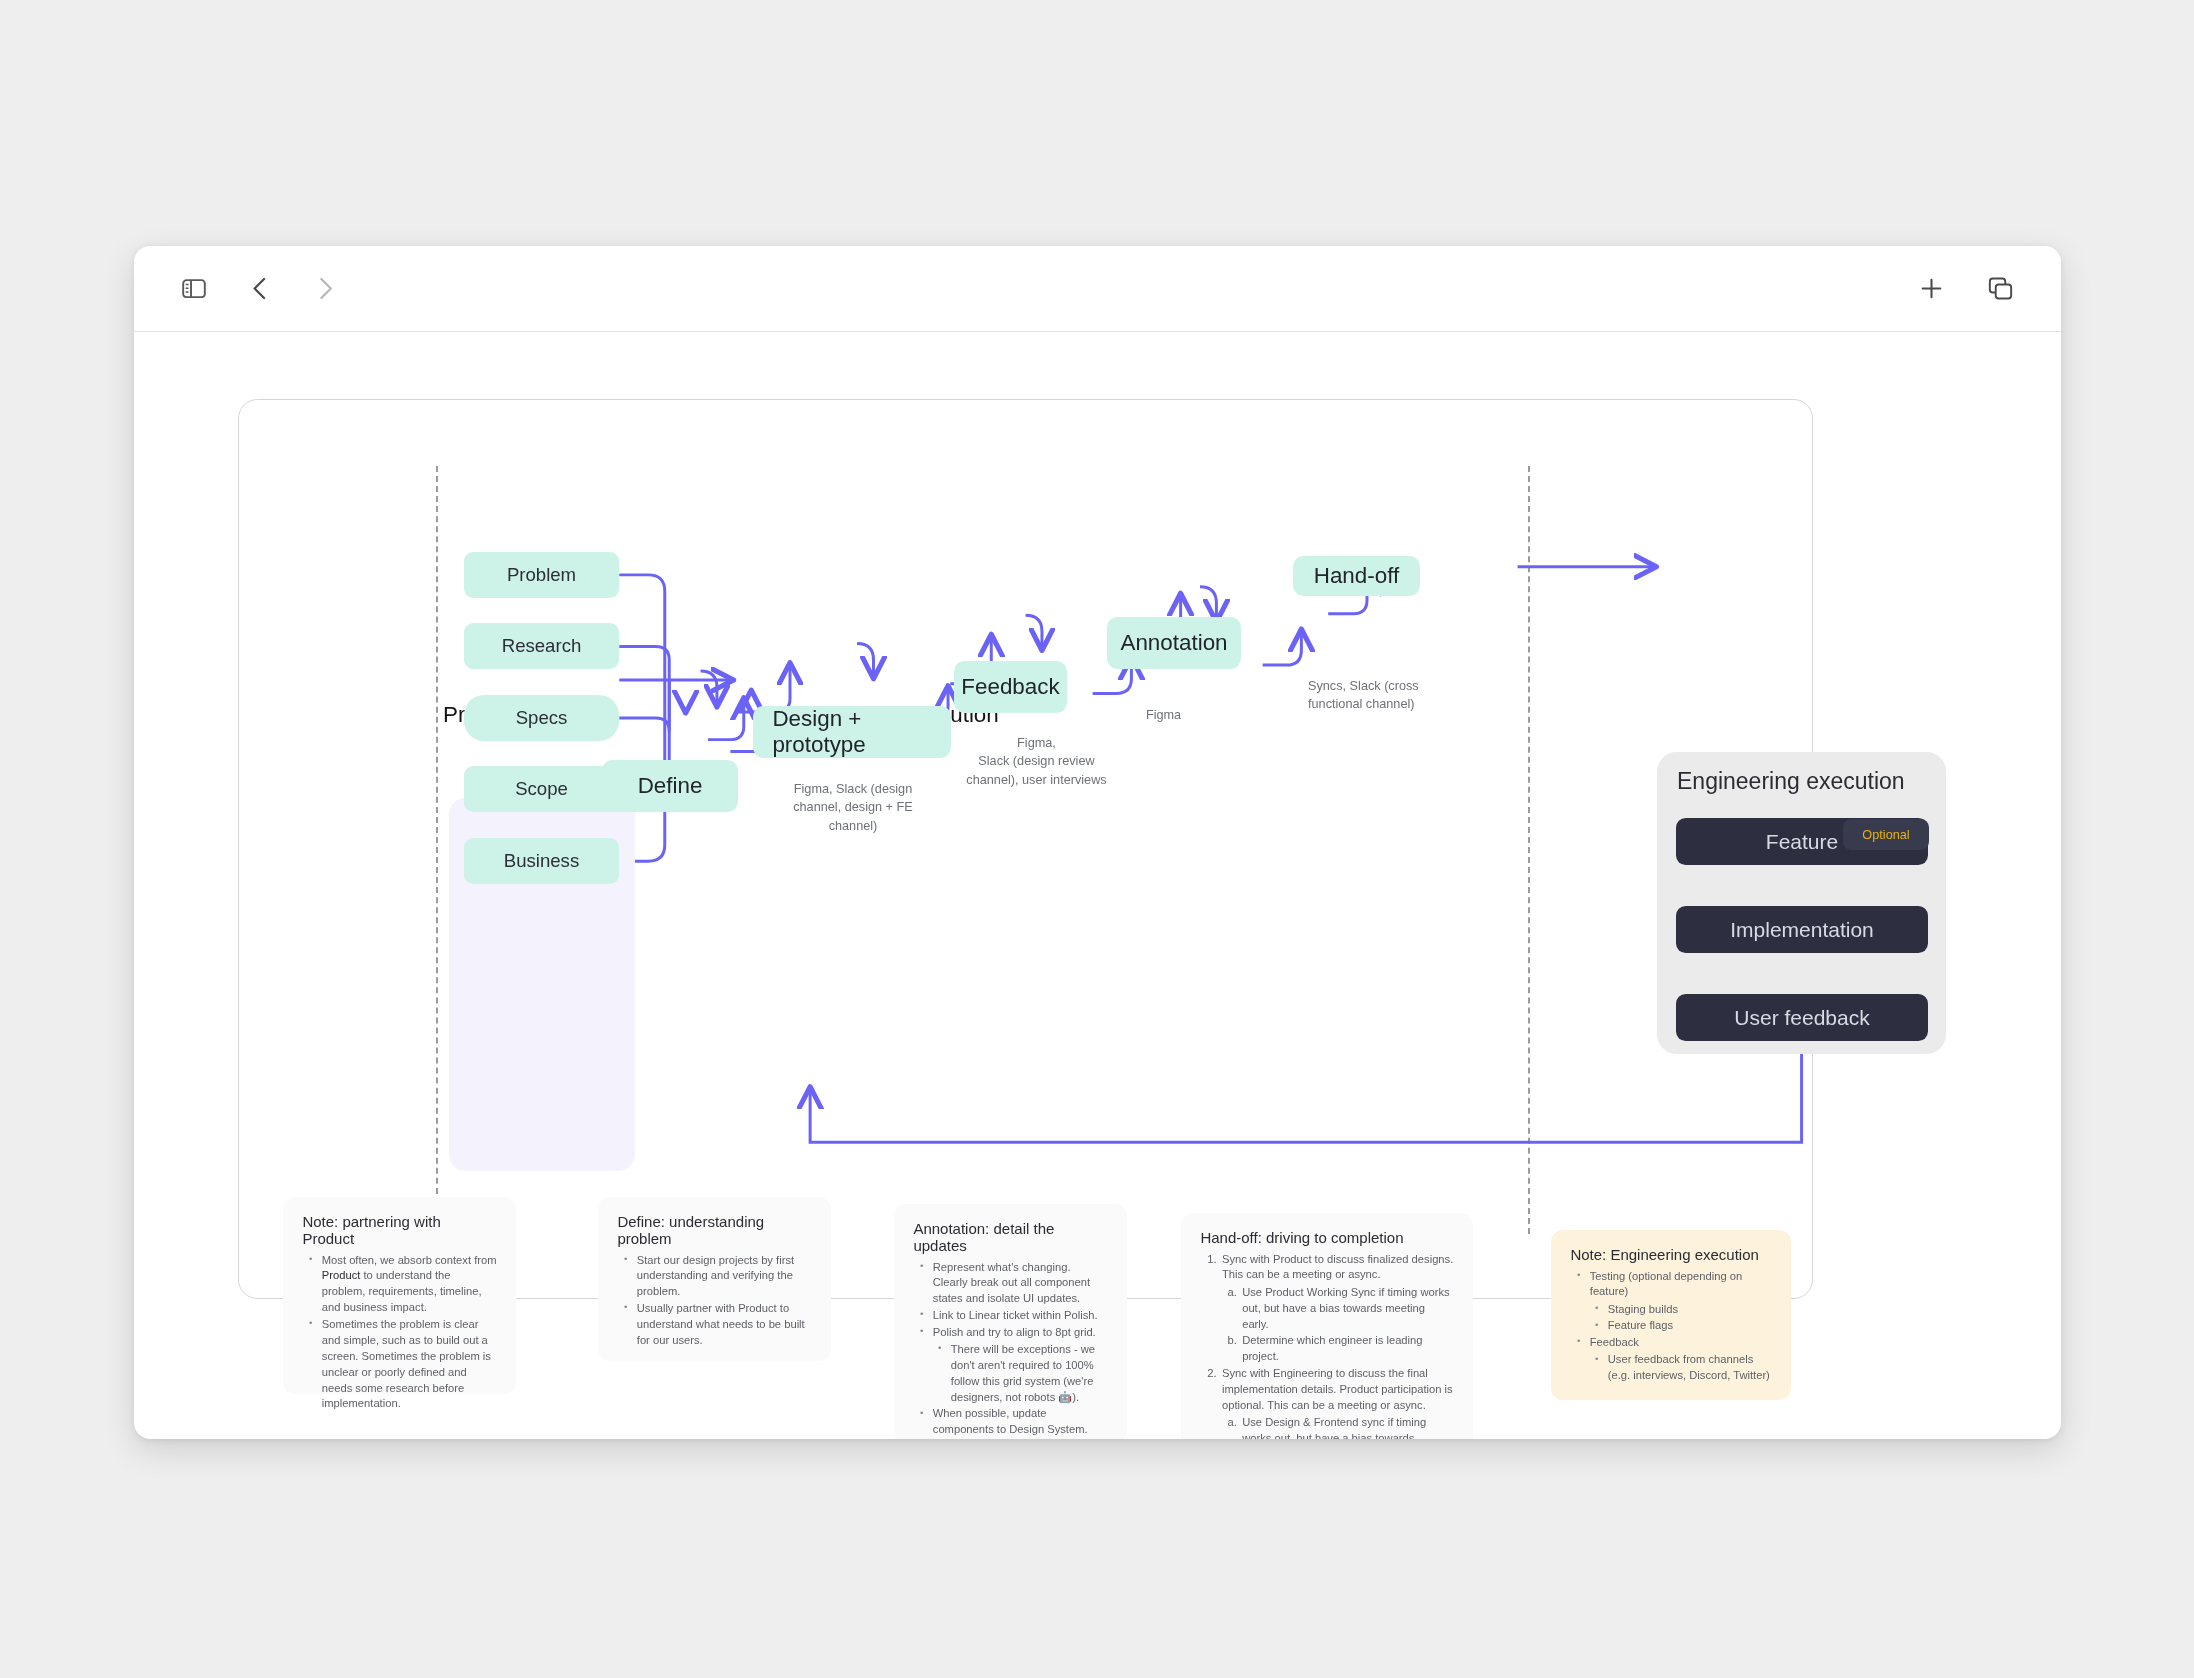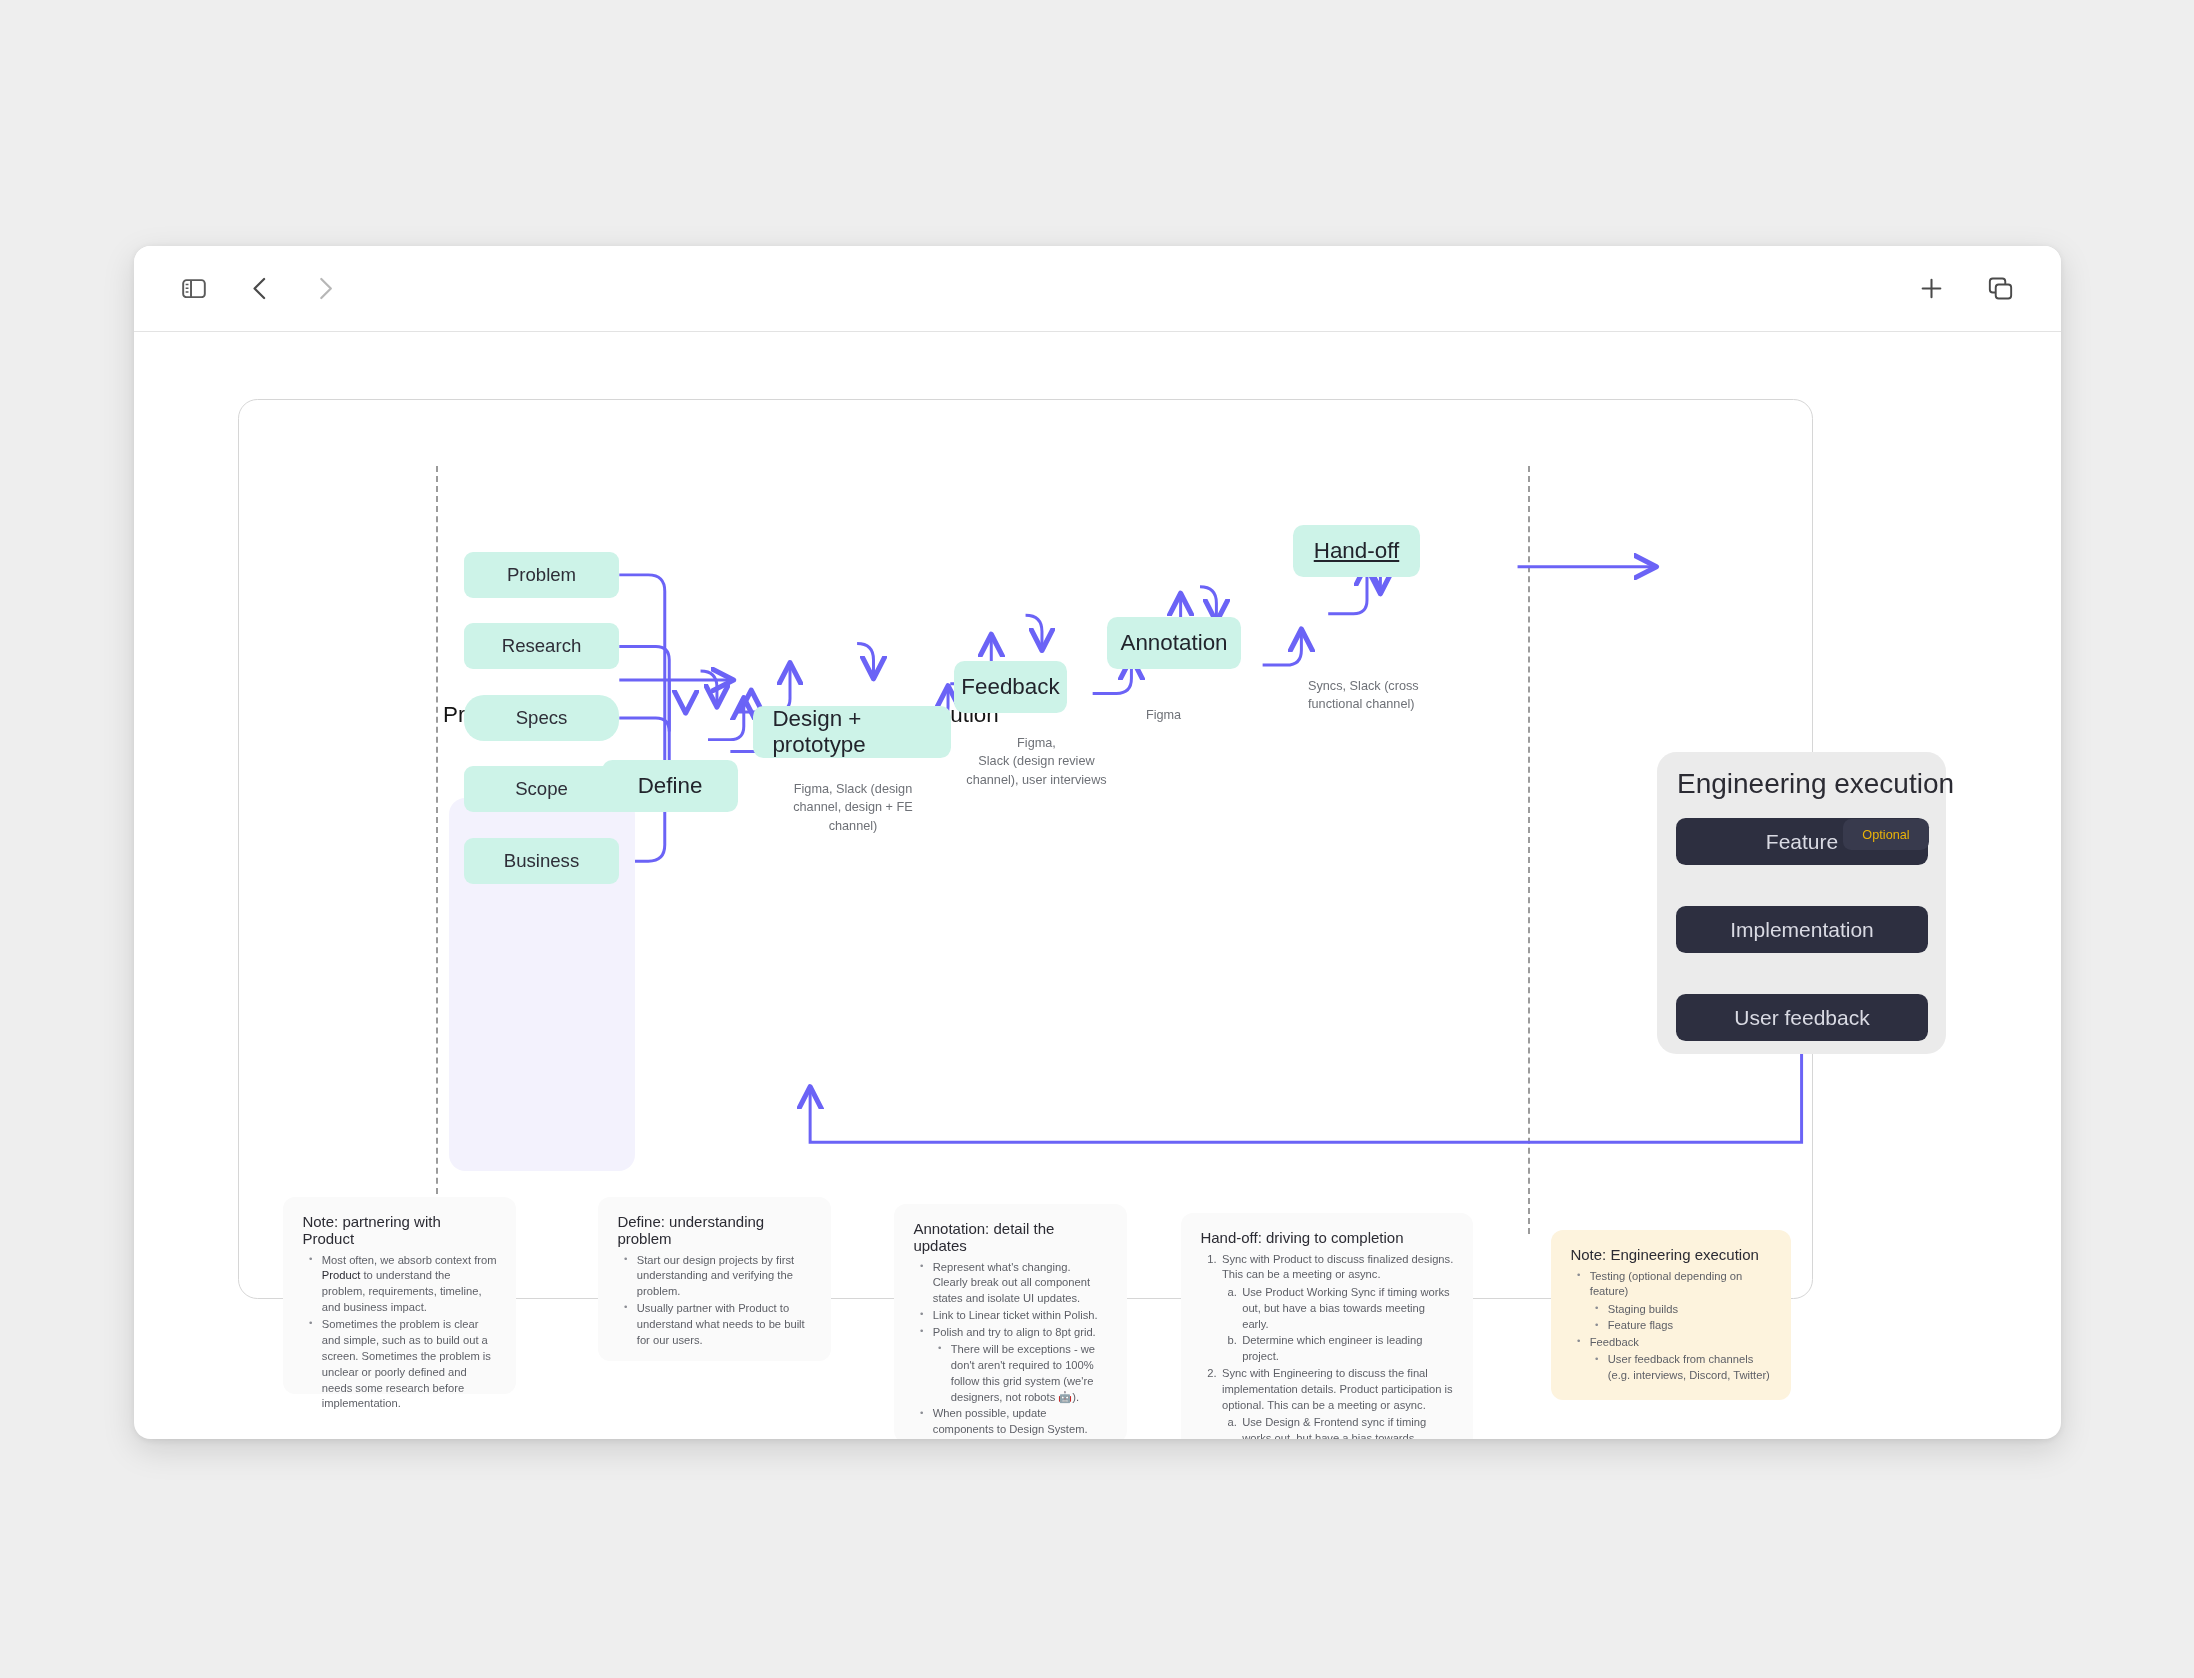--- a/index.html
+++ b/index.html
@@ -62,21 +62,21 @@
   .flow-label{
     position:absolute;font-size:12.7px;line-height:1.45;color:#6e7177;
     text-align:center;
   }
   
   #eng-panel{
     position:absolute;left:1523px;top:506px;width:289px;height:302px;
     background:#ebebeb;border-radius:19.4px;
   }
   #eng-title{
-    position:absolute;left:1543px;top:522px;font-size:28px;color:#2b2b33;
+    position:absolute;left:1543px;top:522px;font-size:23px;color:#2b2b33;
   }
   .eng-chip{
     position:absolute;left:1542px;width:252px;height:47px;
     background:#2d2f40;border-radius:9.7px;
     display:flex;align-items:center;justify-content:center;
     font-size:21px;color:#d9dae3;
   }
   #optional-badge{
     position:absolute;left:1709px;top:573px;width:86px;height:31px;
     background:#383a4d;border-radius:8.2px;
@@ -236,21 +236,21 @@
   <div class="pm-chip" style="top:306px;">Problem</div>
   <div class="pm-chip" style="top:377px;">Research</div>
   <div class="pm-chip" style="top:449px;border-radius:20px;">Specs</div>
   <div class="pm-chip" style="top:520px;">Scope</div>
   <div class="pm-chip" style="top:592px;">Business</div>
 
   <div class="flow-chip" style="left:468px;top:514px;width:136px;height:52px;">Define</div>
   <div class="flow-chip" style="left:619px;top:460px;width:198px;height:52px;">Design + prototype</div>
   <div class="flow-chip" style="left:820px;top:415px;width:113px;height:52px;">Feedback</div>
   <div class="flow-chip" style="left:973px;top:371px;width:134px;height:52px;">Annotation</div>
-  <div class="flow-chip" style="left:1159px;top:279px;width:127px;height:52px;text-decoration:underline;">Hand-off</div>
+  <div class="flow-chip" style="left:1159px;top:310px;width:127px;height:40px;">Hand-off</div>
 
   <div class="flow-label" style="left:652px;top:534px;width:134px;">Figma, Slack (design channel, design + FE channel)</div>
   <div class="flow-label" style="left:828px;top:488px;width:149px;white-space:pre-line;">Figma,
 Slack (design review channel), user interviews</div>
   <div class="flow-label" style="left:992px;top:460px;width:75px;">Figma</div>
   <div class="flow-label" style="left:1174px;top:431px;width:134px;text-align:left;">Syncs, Slack (cross functional channel)</div>
 
   <div id="eng-panel"></div>
   <div id="eng-title">Engineering execution</div>
   <div class="eng-chip" style="top:572px;">Feature</div>

